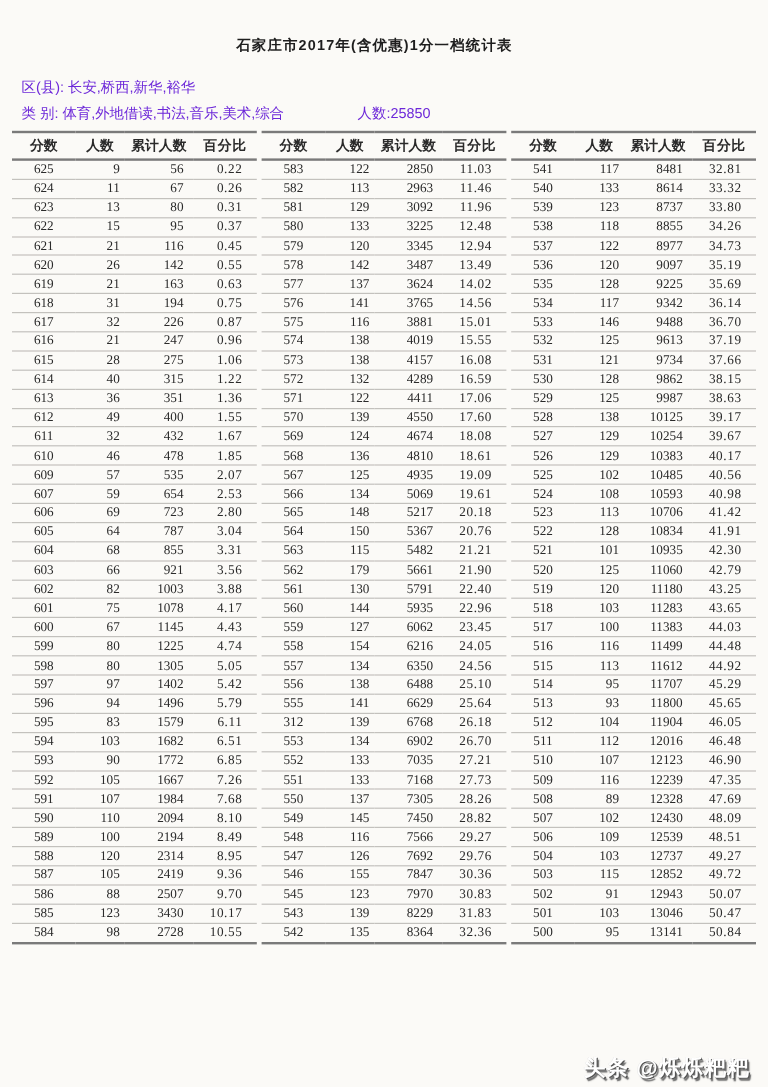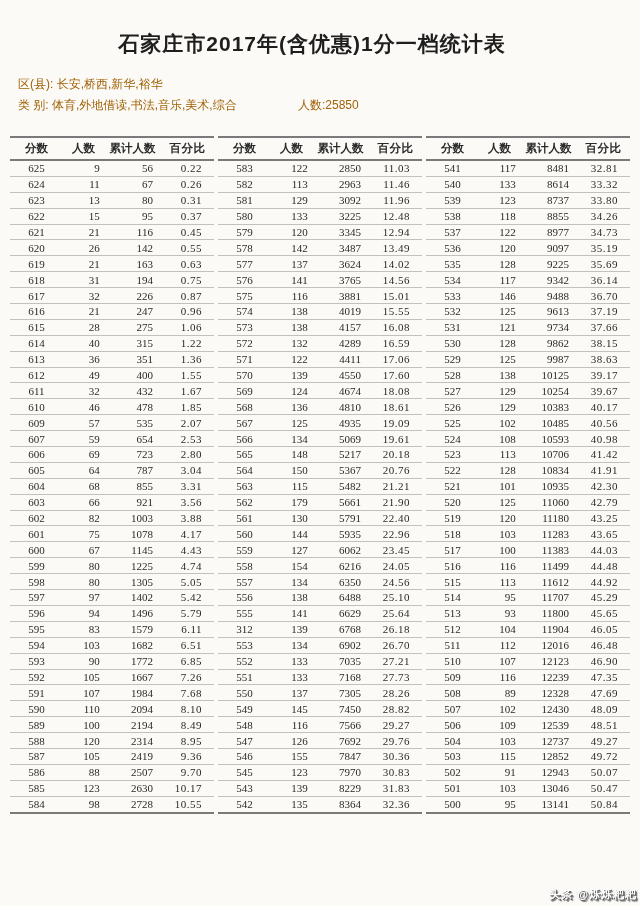--- a/index.html
+++ b/index.html
@@ -7,38 +7,38 @@
     width:640px;height:906px;
     background:#fbfaf7;
     font-family:"Liberation Sans",sans-serif;
     color:#2b2b2b;
     position:relative;
     overflow:hidden;
   }
   .page{position:absolute;inset:0;}
   .title{
     text-align:center;
-    font-size:21px;
+    font-size:12px;
     font-weight:bold;
     letter-spacing:1px;
     margin:30px 16px 0 0;
     color:#1e1e1e;
   }
   .meta{
     margin:16px 0 0 18px;
     font-size:12px;
     line-height:21px;
-    color:#a16207;
+    color:#6d28d9;
   }
   .meta-row2 .total{margin-left:58px;}
   .tables{
     display:flex;
     justify-content:space-between;
     padding:0 10px;
-    margin-top:20px;
+    margin-top:4px;
     align-items:flex-end;
   }
   table{
     border-collapse:collapse;
     width:204px;
     table-layout:fixed;
     font-family:"Liberation Serif","DejaVu Serif",serif;
     font-size:11px;
     color:#2a2a2a;
     border-top:2px solid #7a7a7a;
@@ -58,23 +58,23 @@
     white-space:nowrap;
   }
   tbody tr:last-child td{border-bottom:2px solid #7a7a7a;}
   .c0{width:26%;text-align:center;}
   .c1{width:20%;text-align:right;padding-right:4px;}
   .c2{width:28%;text-align:right;padding-right:8px;}
   .c3{width:26%;text-align:right;padding-right:12px;letter-spacing:0.5px;}
   th.c1,th.c2,th.c3{text-align:center;padding-right:0;}
   .watermark{
     position:absolute;
-    right:3px;
+    right:15px;
     bottom:4px;
-    font-size:11px;
+    font-size:18px;
     font-weight:bold;
     color:#ffffff;
     letter-spacing:1px;
     text-shadow:1px 1px 0 #555, 2px 2px 1px #6a6a6a, -0.5px -0.5px 0 #e8e8e8;
   }
 </style>
 </head>
 <body>
 
 <div class="page">
@@ -330,21 +330,21 @@
           </tr>
           <tr>
             <td class="c0">586</td>
             <td class="c1">88</td>
             <td class="c2">2507</td>
             <td class="c3">9.70</td>
           </tr>
           <tr>
             <td class="c0">585</td>
             <td class="c1">123</td>
-            <td class="c2">2630</td>
+            <td class="c2">3430</td>
             <td class="c3">10.17</td>
           </tr>
           <tr>
             <td class="c0">584</td>
             <td class="c1">98</td>
             <td class="c2">2728</td>
             <td class="c3">10.55</td>
           </tr>
         </tbody>
       </table>

